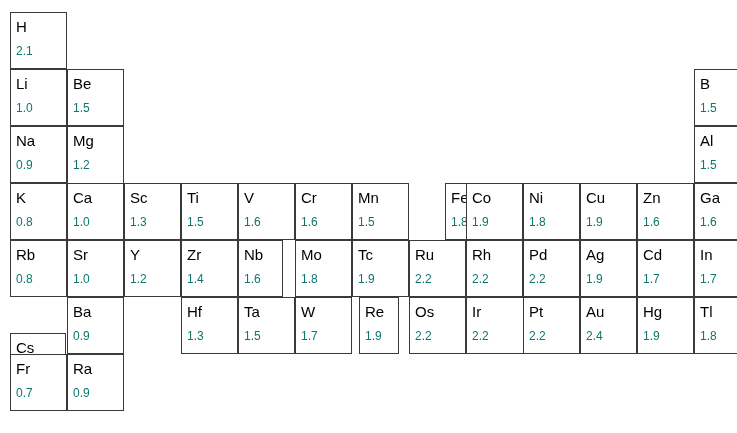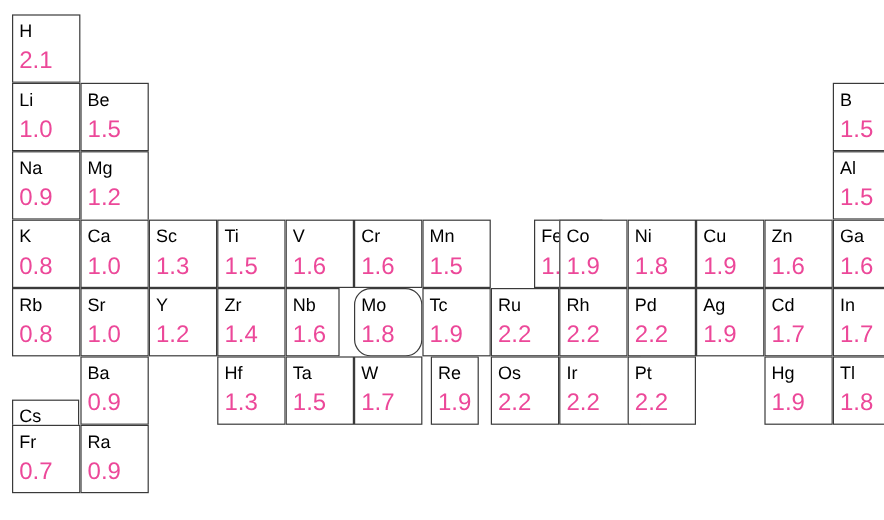--- a/index.html
+++ b/index.html
@@ -27,23 +27,23 @@
     height: 57px;
     padding: 4px 0 0 5px;
   }
   .cell .sym {
     font-size: 15px;
     line-height: 20px;
     color: #000000;
     font-weight: normal;
   }
   .cell .val {
-    font-size: 20px;
+    font-size: 12px;
     line-height: 20px;
-    color: #ec4899;
+    color: #0f766e;
     margin-top: 4px;
   }
 </style>
 </head>
 <body>
 
 <div id="table-wrap">
     <div class="cell" style="left: 10px; top: 12px; width: 57px; height: 57px;">
       <div class="sym">H</div>
       <div class="val">2.1</div>
@@ -137,21 +137,21 @@
       <div class="val">1.2</div>
     </div>
     <div class="cell" style="left: 181px; top: 240px; width: 57px; height: 57px;">
       <div class="sym">Zr</div>
       <div class="val">1.4</div>
     </div>
     <div class="cell" style="left: 238px; top: 240px; width: 45px; height: 57px;">
       <div class="sym">Nb</div>
       <div class="val">1.6</div>
     </div>
-    <div class="cell" style="left: 295px; top: 240px; width: 57px; height: 57px; border-radius: 14px;">
+    <div class="cell" style="left: 295px; top: 240px; width: 57px; height: 57px;">
       <div class="sym">Mo</div>
       <div class="val">1.8</div>
     </div>
     <div class="cell" style="left: 352px; top: 240px; width: 57px; height: 57px;">
       <div class="sym">Tc</div>
       <div class="val">1.9</div>
     </div>
     <div class="cell" style="left: 409px; top: 240px; width: 57px; height: 57px;">
       <div class="sym">Ru</div>
       <div class="val">2.2</div>
@@ -205,20 +205,24 @@
       <div class="val">2.2</div>
     </div>
     <div class="cell" style="left: 466px; top: 297px; width: 68px; height: 57px;">
       <div class="sym">Ir</div>
       <div class="val">2.2</div>
     </div>
     <div class="cell" style="left: 523px; top: 297px; width: 57px; height: 57px;">
       <div class="sym">Pt</div>
       <div class="val">2.2</div>
     </div>
+    <div class="cell" style="left: 580px; top: 297px; width: 57px; height: 57px;">
+      <div class="sym">Au</div>
+      <div class="val">2.4</div>
+    </div>
     <div class="cell" style="left: 637px; top: 297px; width: 57px; height: 57px;">
       <div class="sym">Hg</div>
       <div class="val">1.9</div>
     </div>
     <div class="cell" style="left: 694px; top: 297px; width: 57px; height: 57px;">
       <div class="sym">Tl</div>
       <div class="val">1.8</div>
     </div>
     <div class="cell" style="left: 10px; top: 354px; width: 57px; height: 57px;">
       <div class="sym">Fr</div>

